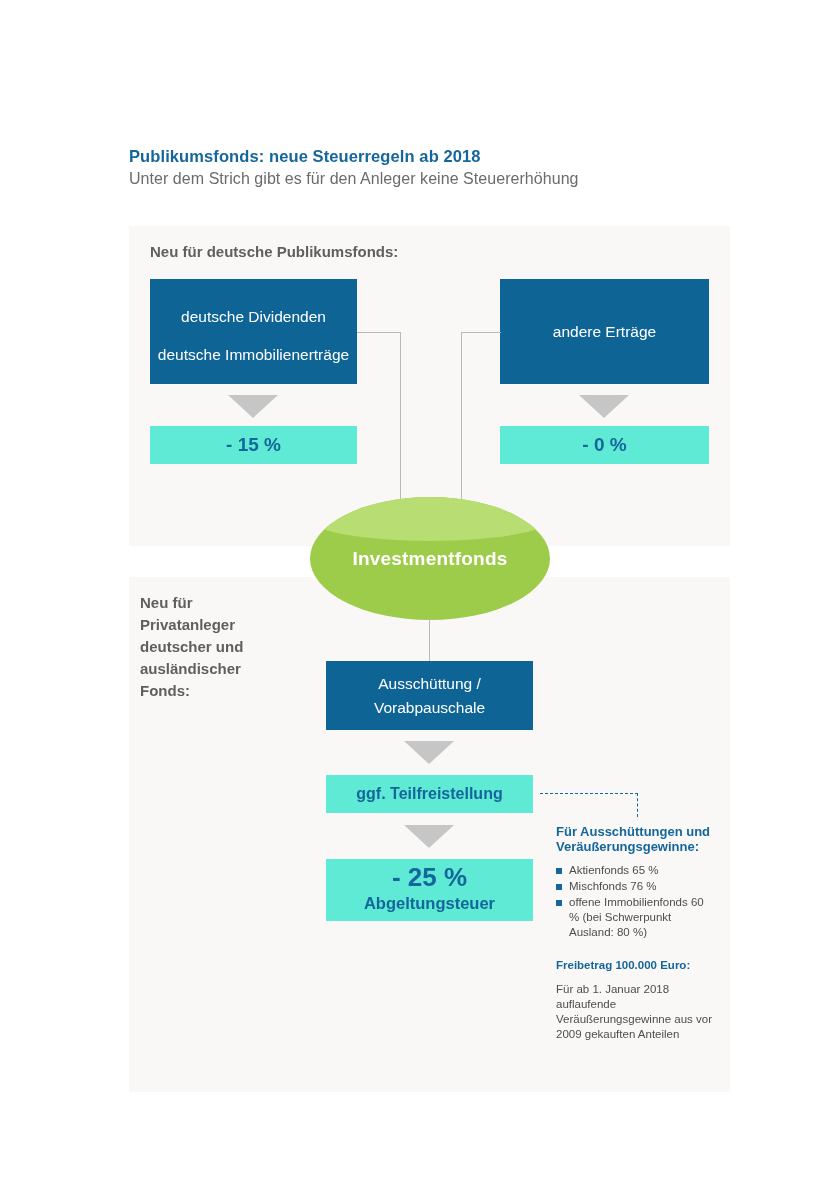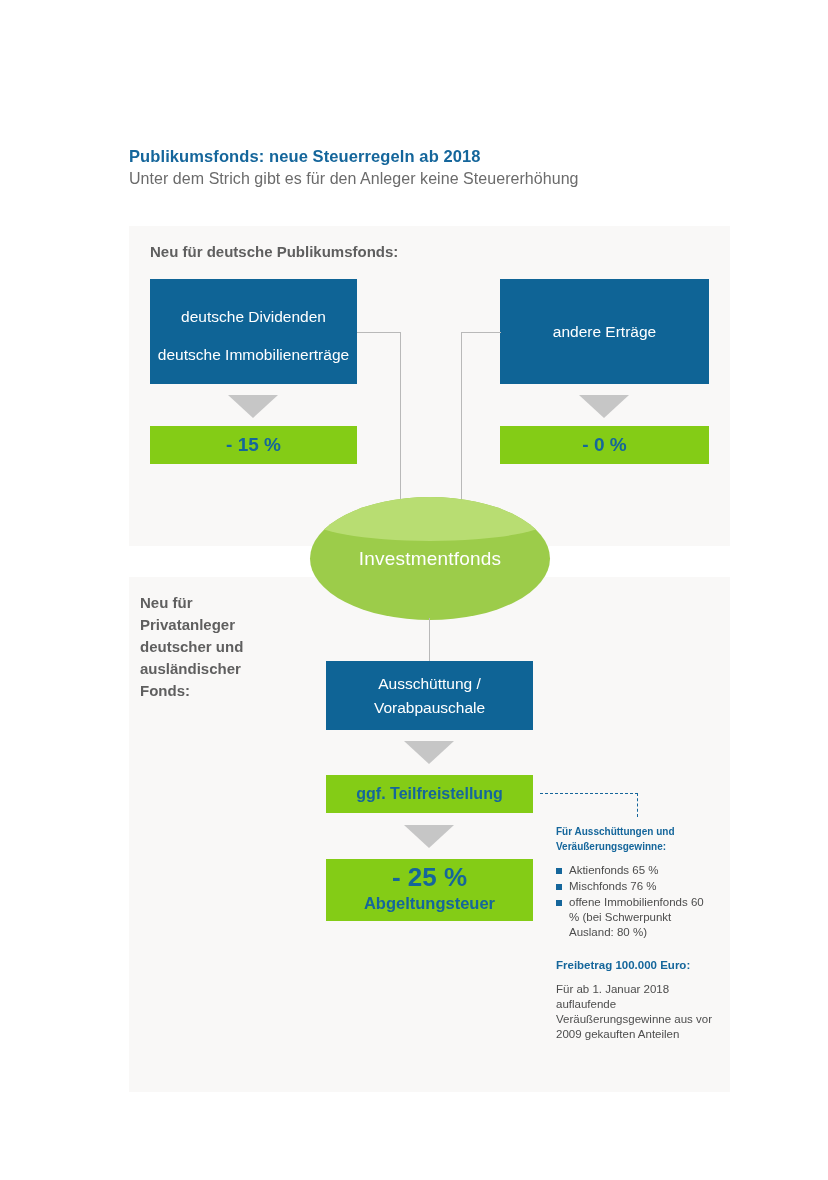--- a/index.html
+++ b/index.html
@@ -37,21 +37,21 @@
     display:flex;align-items:center;justify-content:center;text-align:center;
     font-size:15.5px;line-height:24px;font-weight:normal;
   }
   #box-dividenden{left:150px;top:279px;width:207px;height:105px;flex-direction:column;}
   #box-dividenden .l1{display:block;margin-bottom:14px;margin-top:8px;}
   #box-andere{left:500px;top:279px;width:209px;height:105px;}
   #box-ausschuettung{left:326px;top:661px;width:207px;height:69px;}
 
   
   .gray-box{
-    position:absolute;background:#84cc16;
+    position:absolute;background:#5eead4;
     display:flex;align-items:center;justify-content:center;text-align:center;
     color:#15669b;font-weight:bold;
   }
   #res-15{left:150px;top:426px;width:207px;height:38px;font-size:19px;}
   #res-0{left:500px;top:426px;width:209px;height:38px;font-size:19px;}
   #res-teilfrei{left:326px;top:775px;width:207px;height:38px;font-size:16px;}
   #res-25{left:326px;top:859px;width:207px;height:62px;flex-direction:column;line-height:26px;}
   #res-25 .big{font-size:26px;}
   #res-25 .small{font-size:16.5px;}
 
@@ -72,21 +72,21 @@
   .ln-v{width:1px;}
   #conn-l-h{left:357px;top:332px;width:44px;}
   #conn-l-v{left:400px;top:332px;height:197px;}
   #conn-r-h{left:461px;top:332px;width:40px;}
   #conn-r-v{left:461px;top:332px;height:197px;}
   #conn-mid-v{left:429px;top:618px;height:44px;}
 
   
   #ellipse{
     position:absolute;left:310px;top:497px;width:240px;height:123px;
-    border-radius:50%;background:#9ccc4a;overflow:hidden;
+    border-radius:50%;background:#9ccc4a;overflow:hidden;font-weight:bold;
   }
   #ellipse .cap{
     position:absolute;left:0;top:0;width:100%;height:44px;background:#b8dd72;
     border-bottom-left-radius:100% 100%;border-bottom-right-radius:100% 100%;
   }
   #ellipse .cap-label{
     position:absolute;left:0;top:0;width:100%;height:100%;
     display:flex;align-items:center;justify-content:center;
     color:#ffffff;font-size:19px;letter-spacing:.2px;
   }
@@ -99,21 +99,21 @@
   .dash-v{
     position:absolute;left:637px;top:793px;height:24px;width:0;
     border-left:1px dashed #15669b;
   }
 
   
   #side{
     position:absolute;left:556px;top:824px;width:160px;
   }
   #side .head{
-    color:#15669b;font-weight:bold;font-size:10px;line-height:15px;margin-bottom:9px;
+    color:#15669b;font-weight:bold;font-size:13px;line-height:15px;margin-bottom:9px;
   }
   #side ul{list-style:none;margin:0 0 18px 0;padding:0;}
   #side li{
     position:relative;padding-left:13px;color:#4d4d4d;font-size:11.5px;line-height:15px;margin-bottom:1px;
   }
   #side li .bul{
     position:absolute;left:0;top:5px;width:6px;height:6px;background:#15669b;
   }
   #side .head2{
     color:#15669b;font-weight:bold;font-size:11.5px;line-height:15px;margin-bottom:9px;

